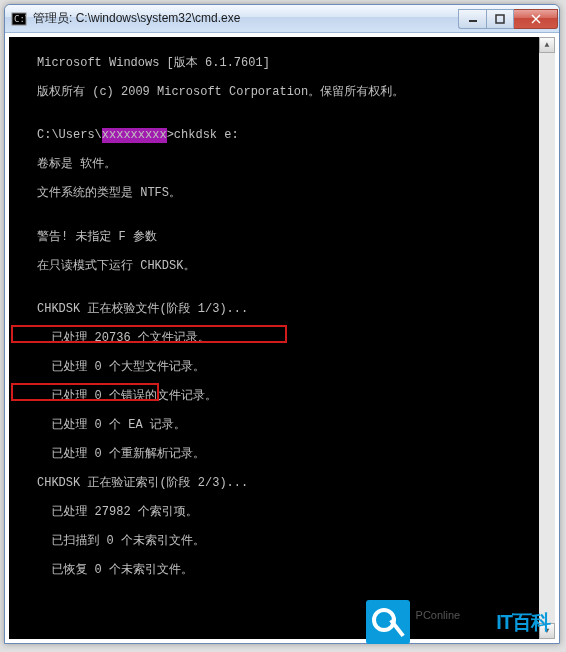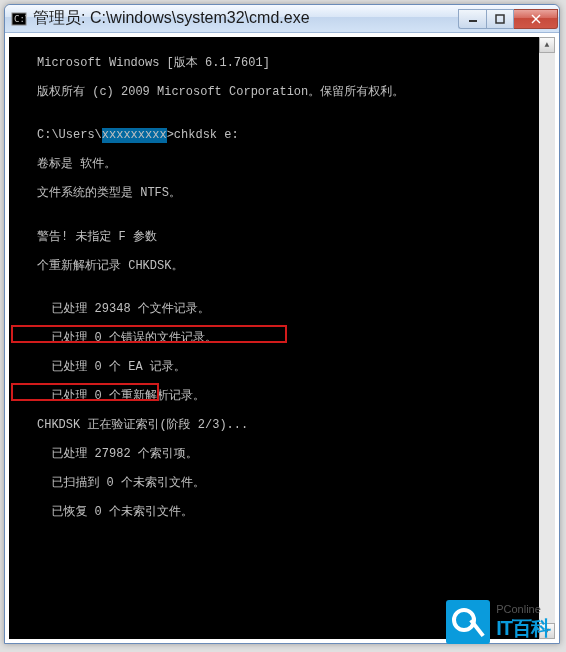--- a/index.html
+++ b/index.html
@@ -33,21 +33,21 @@
     padding-left: 6px;
     border-radius: 6px 6px 0 0;
   }
   .titlebar-icon {
     width: 16px;
     height: 16px;
     margin-right: 6px;
     flex-shrink: 0;
   }
   .titlebar-text {
-    font-size: 16px;
+    font-size: 12px;
     color: #1a1a1a;
     flex: 1;
     white-space: nowrap;
     overflow: hidden;
   }
   .win-controls {
     display: flex;
     height: 20px;
     margin-right: 1px;
   }
@@ -119,21 +119,21 @@
     position: absolute;
     border: 2px solid #d21b1b;
     left: 2px;
     width: 148px;
     height: 18px;
     top: 346px;
     pointer-events: none;
   }
   .redact {
     display: inline-block;
-    background: #0369a1;
+    background: #a21caf;
     color: #c0c0c0;
     user-select: none;
     text-align: right;
   }
   .watermark {
     position: absolute;
     right: 16px;
     bottom: 8px;
     display: flex;
     align-items: center;
@@ -165,22 +165,23 @@
     width: 4px;
     height: 20px;
     background: #fff;
     position: absolute;
     right: 11px;
     top: 18px;
     transform: rotate(-38deg);
   }
   .wm-txt {
     display: flex;
-    flex-direction: column;
+    flex-direction: row;
     font-family: Arial, sans-serif;
+    gap: 36px;
   }
   .wm-top { font-size: 11px; color: #555; }
   .wm-bot { font-size: 20px; font-weight: bold; color: #0a9bdc; letter-spacing: -1px; }
   .line { display: block; padding-left: 22px; }
 </style>
 </head>
 <body>
 
 <div class="window">
   <div class="titlebar">
@@ -213,23 +214,25 @@
 
   <div class="console">
 <span class="line">Microsoft Windows [版本 6.1.7601]</span>
 <span class="line">版权所有 (c) 2009 Microsoft Corporation。保留所有权利。</span>
 <span class="line"></span>
 <span class="line"><span>C:\Users\</span><span class="redact">xxxxxxxxx</span><span>&gt;chkdsk e:</span></span>
 <span class="line">卷标是 软件。</span>
 <span class="line">文件系统的类型是 NTFS。</span>
 <span class="line"></span>
 <span class="line">警告! 未指定 F 参数</span>
-<span class="line">个重新解析记录 CHKDSK。</span>
-<span class="line"></span>
-<span class="line">  已处理 29348 个文件记录。</span>
+<span class="line">在只读模式下运行 CHKDSK。</span>
+<span class="line"></span>
+<span class="line">CHKDSK 正在校验文件(阶段 1/3)...</span>
+<span class="line">  已处理 20736 个文件记录。</span>
+<span class="line">  已处理 0 个大型文件记录。</span>
 <span class="line">  已处理 0 个错误的文件记录。</span>
 <span class="line">  已处理 0 个 EA 记录。</span>
 <span class="line">  已处理 0 个重新解析记录。</span>
 <span class="line">CHKDSK 正在验证索引(阶段 2/3)...</span>
 <span class="line">  已处理 27982 个索引项。</span>
 <span class="line">  已扫描到 0 个未索引文件。</span>
 <span class="line">  已恢复 0 个未索引文件。</span>
 
 
 

